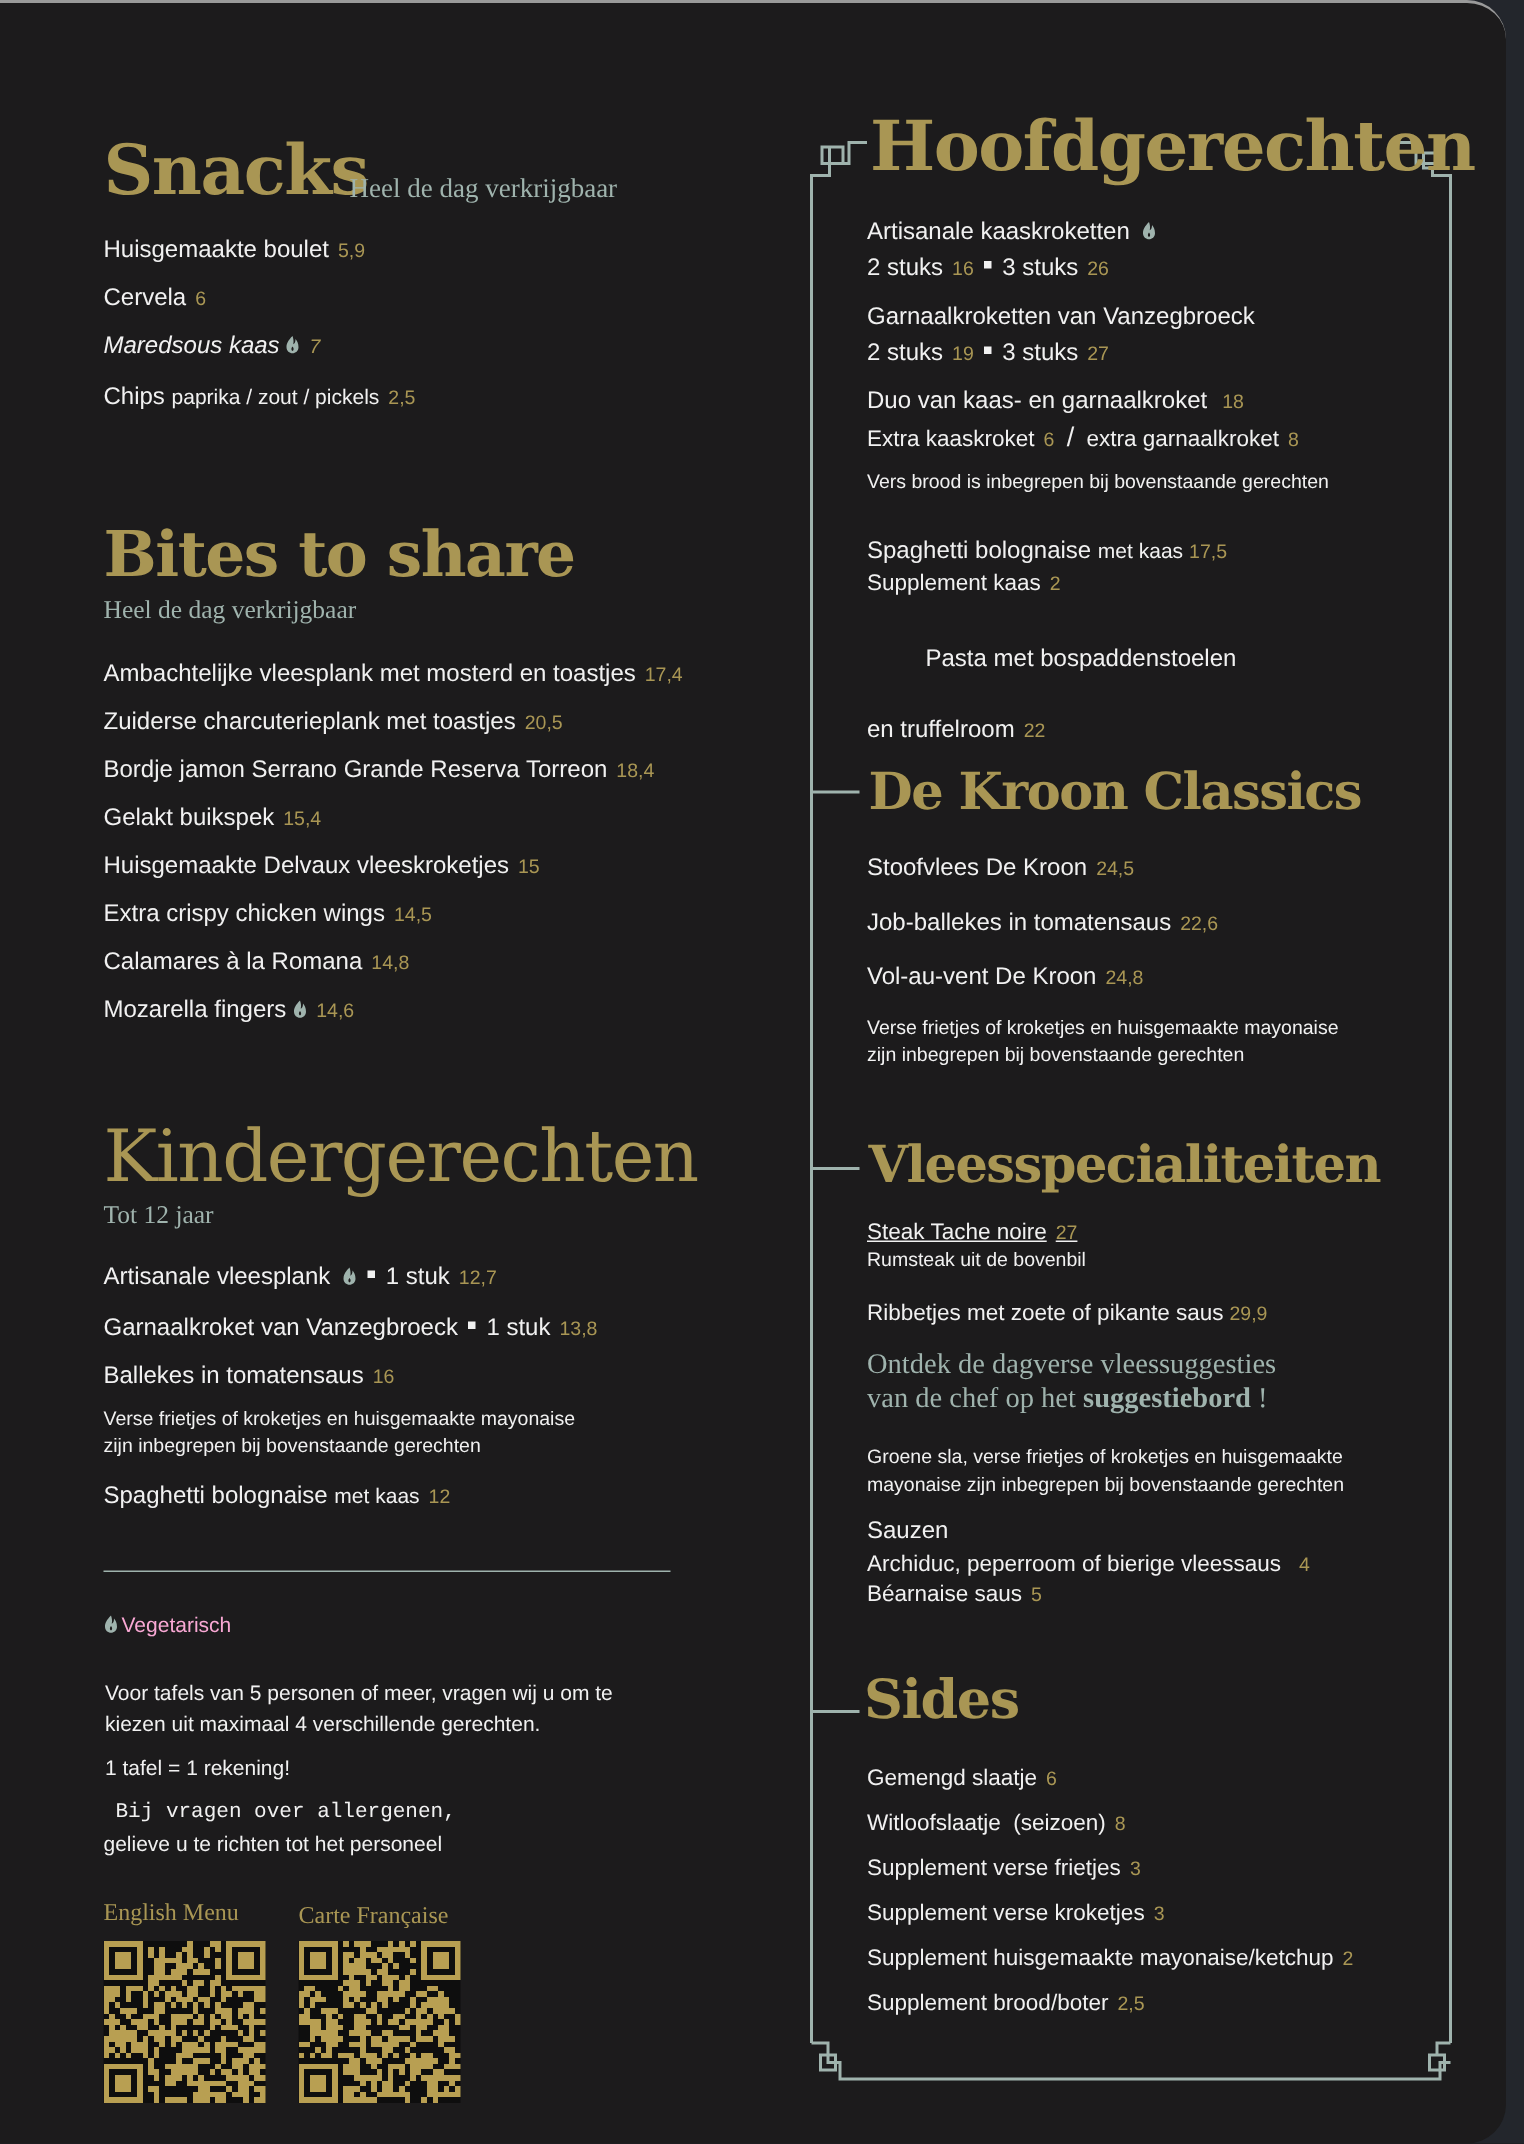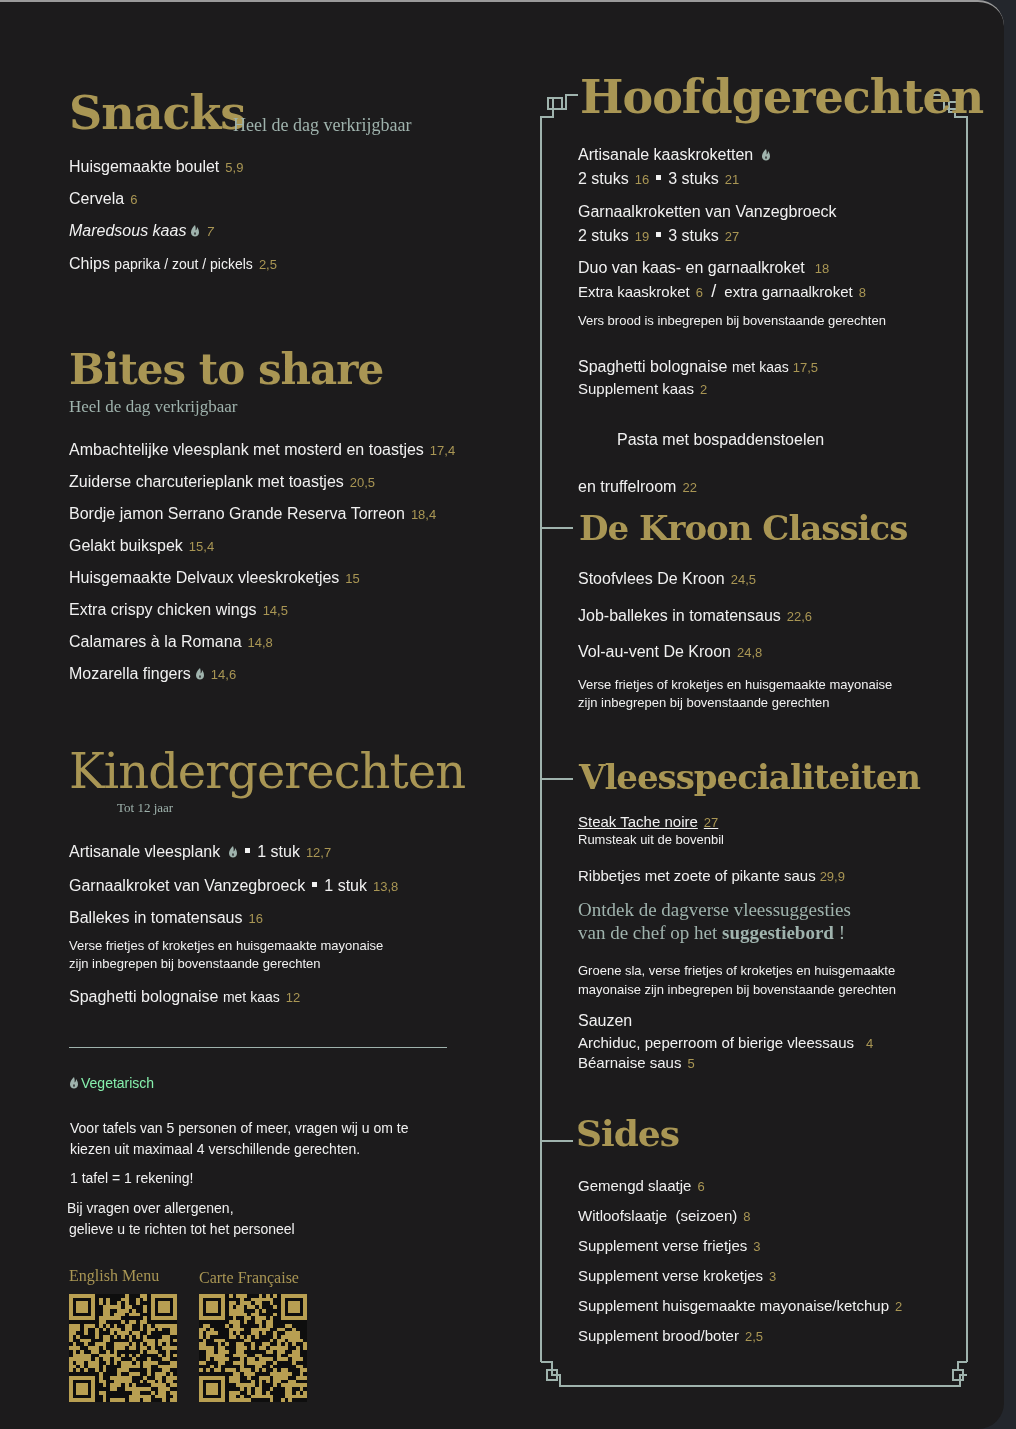--- a/index.html
+++ b/index.html
@@ -93,50 +93,50 @@
   <div class="item" style="left:69px; top:503px;"><span>Bordje jamon Serrano Grande Reserva Torreon</span><span class="price">18,4</span></div>
   <div class="item" style="left:69px; top:535px;"><span>Gelakt buikspek</span><span class="price">15,4</span></div>
   <div class="item" style="left:69px; top:567px;"><span>Huisgemaakte Delvaux vleeskroketjes</span><span class="price">15</span></div>
   <div class="item" style="left:69px; top:599px;"><span>Extra crispy chicken wings</span><span class="price">14,5</span></div>
   <div class="item" style="left:69px; top:631px;"><span>Calamares à la Romana</span><span class="price">14,8</span></div>
   <div class="item" style="left:69px; top:663px;"><span>Mozarella fingers</span><svg class="leaf" viewBox="0 0 10 13">
         <path d="M5,1 C2,4 1,6 1,8.5 C1,11 3,12.5 5,12.5 C7,12.5 9,11 9,8.5 C9,6 8,4 7,3 C7,5 6.5,6 5.5,6.5 C6,4.5 5.5,2.5 5,1 Z M5,8 C4,9 4,10.5 5,11 C6,10.5 6,9 5,8 Z" fill="#9fb3ad" fill-rule="evenodd"></path>
       </svg><span class="price">14,6</span></div>
 
   <div class="abs title-serif" style="left:69px; top:741px; font-size:48px; font-weight:normal;">Kindergerechten</div>
-  <div class="abs sub-serif" style="left:69px; top:798px; font-size:13px;margin-left:48px;">Tot 12 jaar</div>
+  <div class="abs sub-serif" style="left:69px; top:798px; font-size:17px;">Tot 12 jaar</div>
 
   <div class="item" style="left:69px; top:841px;">
     <span>Artisanale vleesplank</span><svg class="leaf" style="margin-left:8px;" viewBox="0 0 10 13">
         <path d="M5,1 C2,4 1,6 1,8.5 C1,11 3,12.5 5,12.5 C7,12.5 9,11 9,8.5 C9,6 8,4 7,3 C7,5 6.5,6 5.5,6.5 C6,4.5 5.5,2.5 5,1 Z M5,8 C4,9 4,10.5 5,11 C6,10.5 6,9 5,8 Z" fill="#9fb3ad" fill-rule="evenodd"></path>
       </svg><span class="bullet"></span><span>1 stuk</span><span class="price">12,7</span>
   </div>
   <div class="item" style="left:69px; top:875px;">
     <span>Garnaalkroket van Vanzegbroeck</span><span class="bullet"></span><span>1 stuk</span><span class="price">13,8</span>
   </div>
   <div class="item" style="left:69px; top:907px;">
     <span>Ballekes in tomatensaus</span><span class="price">16</span>
   </div>
   <div class="item note" style="left:69px; top:935px;">Verse frietjes of kroketjes en huisgemaakte mayonaise</div>
   <div class="item note" style="left:69px; top:953px;">zijn inbegrepen bij bovenstaande gerechten</div>
   <div class="item" style="left:69px; top:986px;">
     <span>Spaghetti bolognaise</span> <span style="font-size:14px;">met kaas</span><span class="price">12</span>
   </div>
 
   <div class="divider"></div>
 
-  <div class="item" style="left:69px; top:1072px; font-size:14px; color:#86efac;">
+  <div class="item" style="left:69px; top:1072px; font-size:14px; color:#f9a8d4;">
     <svg class="leaf" style="margin-left:0; margin-right:2px;" viewBox="0 0 10 13">
         <path d="M5,1 C2,4 1,6 1,8.5 C1,11 3,12.5 5,12.5 C7,12.5 9,11 9,8.5 C9,6 8,4 7,3 C7,5 6.5,6 5.5,6.5 C6,4.5 5.5,2.5 5,1 Z M5,8 C4,9 4,10.5 5,11 C6,10.5 6,9 5,8 Z" fill="#9fb3ad" fill-rule="evenodd"></path>
       </svg><span>Vegetarisch</span>
   </div>
   <div class="item small" style="left:70px; top:1118px;">Voor tafels van 5 personen of meer, vragen wij u om te</div>
   <div class="item small" style="left:70px; top:1139px;">kiezen uit maximaal 4 verschillende gerechten.</div>
   <div class="item small" style="left:70px; top:1168px;">1 tafel = 1 rekening!</div>
-  <div class="item small" style="left:67px; top:1198px;">Bij vragen over allergenen,</div>
+  <div class="item small" style="left:77px; top:1198px;font-family:Liberation Mono, monospace;">Bij vragen over allergenen,</div>
   <div class="item small" style="left:69px; top:1219px;">gelieve u te richten tot het personeel</div>
 
   <div class="abs sub-serif" style="left:69px; top:1265px; font-size:16px; color:#a99654;">English Menu</div>
   <div class="abs sub-serif" style="left:199px; top:1267px; font-size:16px; color:#a99654;">Carte Française</div>
   <div class="qr" style="left:69px; top:1292px;">
       <svg id="qr1" viewBox="0 0 29 29" shape-rendering="crispEdges">
         <rect x="15" y="0" width="1" height="1" fill="#b89f52"></rect>
         <rect x="19" y="0" width="1" height="1" fill="#b89f52"></rect>
         <rect x="20" y="0" width="1" height="1" fill="#b89f52"></rect>
         <rect x="8" y="1" width="1" height="1" fill="#b89f52"></rect>
@@ -838,21 +838,21 @@
     </div>
 
   <div class="abs title-serif" style="left:580px; top:68px; font-size:46px;">Hoofdgerechten</div>
 
   <div class="item" style="left:578px; top:144px;">
     <span>Artisanale kaaskroketten</span><svg class="leaf" style="margin-left:8px;" viewBox="0 0 10 13">
         <path d="M5,1 C2,4 1,6 1,8.5 C1,11 3,12.5 5,12.5 C7,12.5 9,11 9,8.5 C9,6 8,4 7,3 C7,5 6.5,6 5.5,6.5 C6,4.5 5.5,2.5 5,1 Z M5,8 C4,9 4,10.5 5,11 C6,10.5 6,9 5,8 Z" fill="#9fb3ad" fill-rule="evenodd"></path>
       </svg>
   </div>
   <div class="item" style="left:578px; top:168px;">
-    <span>2 stuks</span><span class="price">16</span><span class="bullet"></span><span>3 stuks</span><span class="price">21</span>
+    <span>2 stuks</span><span class="price">16</span><span class="bullet"></span><span>3 stuks</span><span class="price">26</span>
   </div>
   <div class="item" style="left:578px; top:201px;">
     <span>Garnaalkroketten van Vanzegbroeck</span>
   </div>
   <div class="item" style="left:578px; top:225px;">
     <span>2 stuks</span><span class="price">19</span><span class="bullet"></span><span>3 stuks</span><span class="price">27</span>
   </div>
   <div class="item" style="left:578px; top:257px;">
     <span>Duo van kaas- en garnaalkroket</span><span class="price" style="margin-left:10px;">18</span>
   </div>

